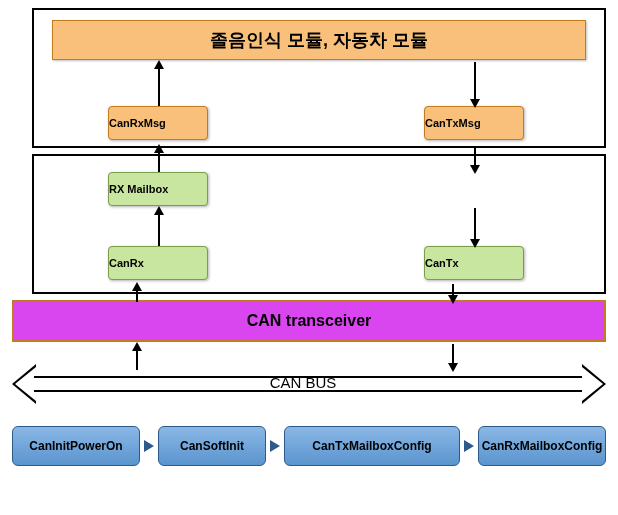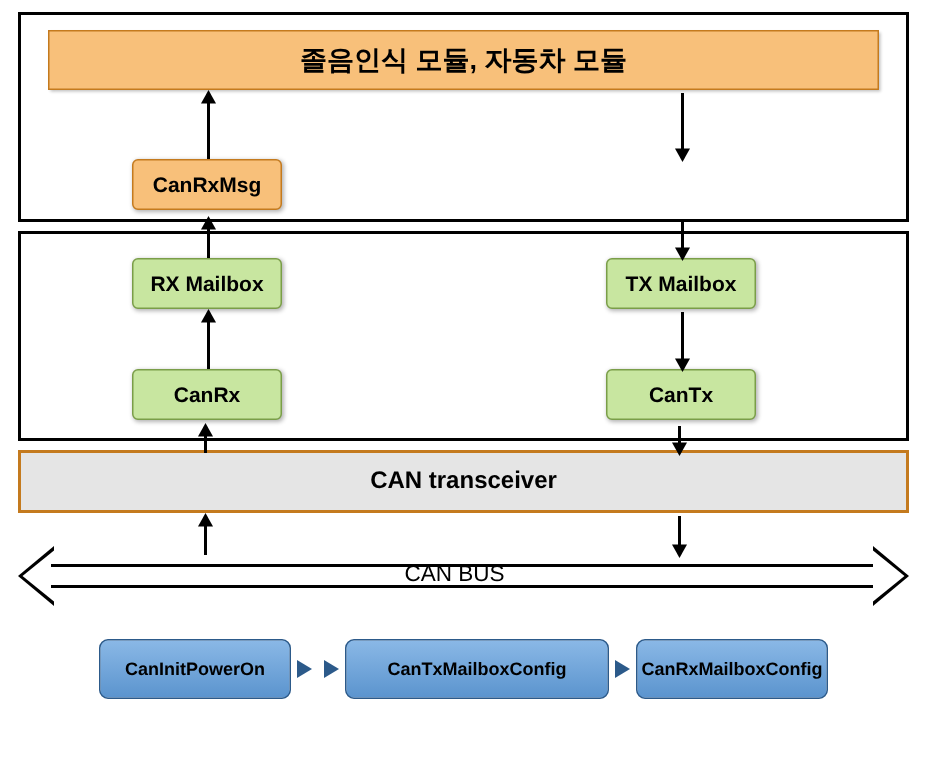--- a/index.html
+++ b/index.html
@@ -8,20 +8,21 @@
     height: 515px;
     background: #ffffff;
     font-family: "Malgun Gothic", "맑은 고딕", Arial, sans-serif;
     position: relative;
     padding: 8px 12px;
   }
   .layer {
     border: 2px solid #000;
     position: relative;
     margin-bottom: 0;
+    margin-left: 20px;
   }
   .layer1 { height: 140px; }
   .layer2 { height: 140px; margin-top: 6px; padding-left: 48px; }
   .title-box {
     position: absolute;
     left: 18px; right: 18px; top: 10px;
     height: 40px;
     background: #f8c07a;
     border: 1.5px solid #c47a1e;
     box-shadow: 1px 1px 2px rgba(0,0,0,0.25);
@@ -31,36 +32,35 @@
     font-size: 18px;
     font-weight: bold;
     color: #000;
   }
   .box {
     position: absolute;
     border-radius: 4px;
     box-shadow: 1px 1px 3px rgba(0,0,0,0.3);
     display: flex;
     align-items: center;
-    justify-content: center;
-    font-size: 14px;
+    font-size: 11px;
     font-weight: bold;
     color: #000;
   }
   .orange {
     background: #f8c07a;
     border: 1.5px solid #c47a1e;
   }
   .green {
     background: #c8e6a0;
     border: 1.5px solid #7a9e48;
   }
   .pink {
     border: 2px solid #c47a1e;
-    background: #e5e5e5;
+    background: #d946ef;
     text-align: center;
   }
   .blue {
     background: linear-gradient(#8ab8e6, #5b94ce);
     border: 1.5px solid #2c5a8a;
     color: #000;
     font-weight: bold;
     font-size: 12px;
     border-radius: 6px;
   }
@@ -179,31 +179,31 @@
 </head>
 <body>
 
 <div class="layer layer1">
   <div class="title-box orange">
     <span>졸음인식 모듈, 자동차 모듈</span>
   </div>
   <div class="box orange" style="left:74px; top:96px; width:100px; height:34px;">
     <span>CanRxMsg</span>
   </div>
+  <div class="box orange" style="left:390px; top:96px; width:100px; height:34px;">
+    <span>CanTxMsg</span>
+  </div>
 
   <div class="v-arrow up" style="left:124px; top:52px; height:44px;"></div>
   <div class="v-arrow down" style="left:440px; top:52px; height:44px;"></div>
 </div>
 
 <div class="layer layer2">
   <div class="box green" style="left:74px; top:16px; width:100px; height:34px;">
     <span>RX Mailbox</span>
-  </div>
-  <div class="box green" style="left:390px; top:16px; width:100px; height:34px;">
-    <span>TX Mailbox</span>
   </div>
   <div class="box green" style="left:390px; top:90px; width:100px; height:34px;">
     <span>CanTx</span>
   </div>
   <div class="box green" style="left:74px; top:90px; width:100px; height:34px;">
     <span>CanRx</span>
   </div>
 
   <div class="v-arrow up" style="left:124px; top:-10px; height:26px;"></div>
   <div class="v-arrow down" style="left:440px; top:-10px; height:26px;"></div>
@@ -227,20 +227,23 @@
   <div class="line"></div>
   <div class="head-right"></div>
   <div class="label">CAN BUS</div>
 </div>
 
 <div class="bottomrow">
   <div class="blue" style="width:128px;">
     <span>CanInitPowerOn</span>
   </div>
   <div class="arrow"></div>
+  <div class="blue" style="width:108px;">
+    <span>CanSoftInit</span>
+  </div>
   <div class="arrow"></div>
   <div class="blue" style="width:176px;">
     <span>CanTxMailboxConfig</span>
   </div>
   <div class="arrow"></div>
   <div class="blue" style="width:128px;">
     <span>CanRxMailboxConfig</span>
   </div>
 </div>
 

